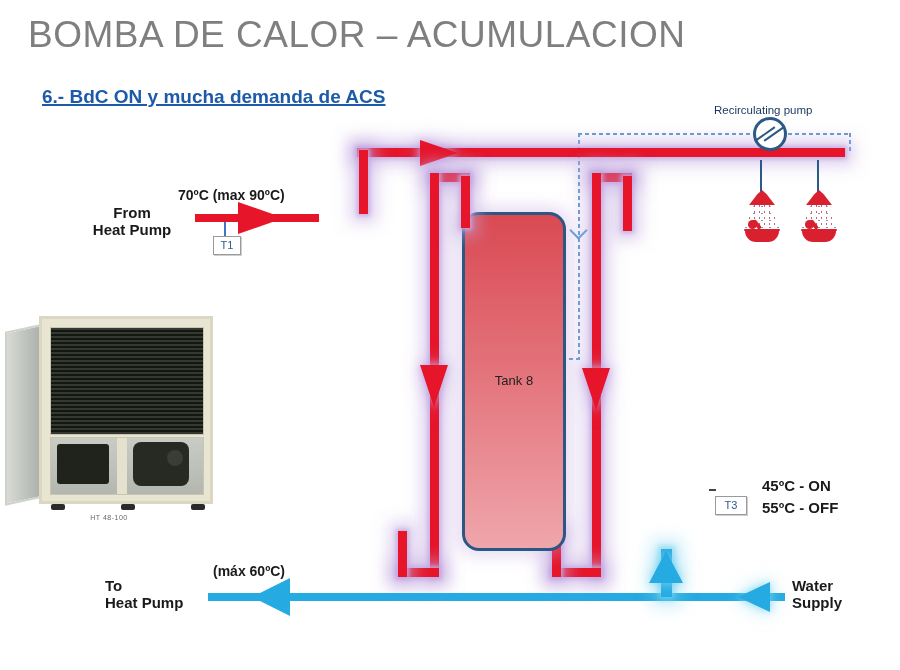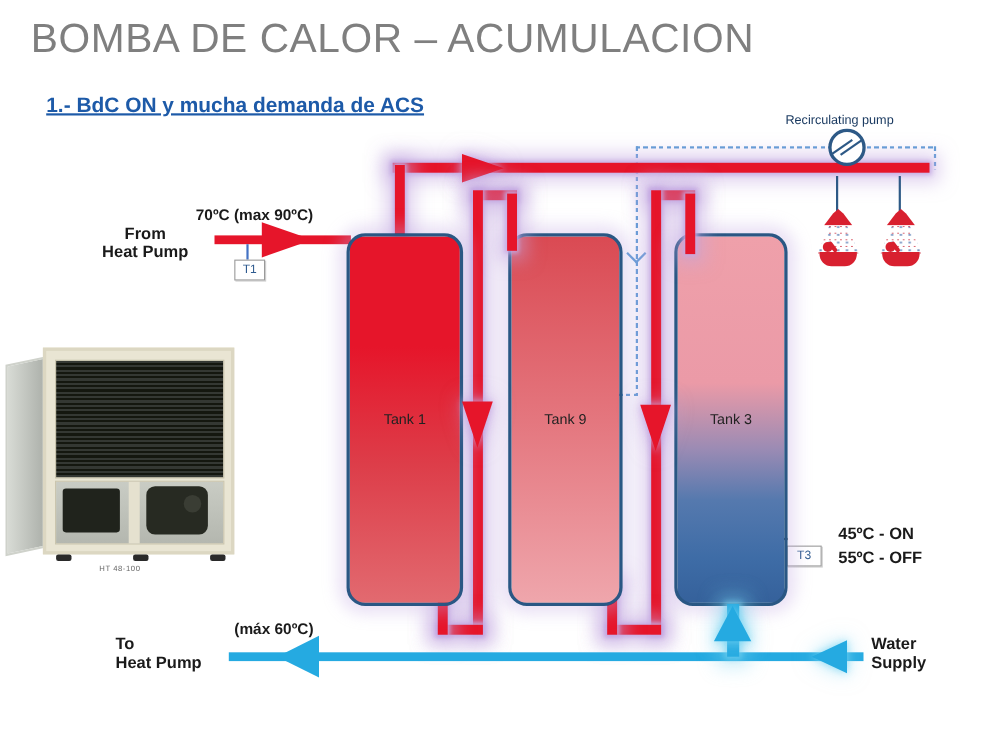--- a/index.html
+++ b/index.html
@@ -77,21 +77,21 @@
   .hp-drum{left:116px;top:12px;width:16px;height:16px;border-radius:50%;background:#3a3d34;}
   .hp-mullion{left:66px;top:0;width:10px;height:56px;background:#e5e1cf;}
   .hp-foot{width:14px;height:6px;background:#2a2a2a;border-radius:2px;top:192px;}
 </style>
 </head>
 <body>
 
 <div id="stage">
 
   <div class="abs title">BOMBA DE CALOR – ACUMULACION</div>
-  <div class="abs subtitle">1.- BdC ON y mucha demanda de ACS</div>
+  <div class="abs subtitle">6.- BdC ON y mucha demanda de ACS</div>
 
   <div class="abs dash-h" style="left:578px;top:133px;width:272px;"></div>
   <div class="abs dash-v" style="left:849px;top:133px;height:21px;"></div>
   <div class="abs dash-v" style="left:578px;top:133px;height:226px;"></div>
   <div class="abs dash-h" style="left:562px;top:358px;width:18px;"></div>
   <div class="abs dash-arrow" style="left:572px;top:224px;"></div>
 
   <div class="abs pipe-red glow" style="left:357px;top:148px;width:488px;height:9px;"></div>
   <div class="abs pipe-red glow" style="left:359px;top:150px;width:9px;height:64px;"></div>
   <div class="abs arr-right-sm pglow" style="left:420px;top:140px;"></div>
@@ -106,28 +106,22 @@
   <div class="abs pipe-red glow" style="left:398px;top:531px;width:9px;height:46px;"></div>
   <div class="abs arr-down-red pglow z3" style="left:420px;top:365px;"></div>
 
   <div class="abs pipe-red glow" style="left:592px;top:173px;width:40px;height:9px;"></div>
   <div class="abs pipe-red glow" style="left:592px;top:173px;width:9px;height:404px;"></div>
   <div class="abs pipe-red glow z3" style="left:623px;top:176px;width:9px;height:55px;"></div>
   <div class="abs pipe-red glow" style="left:552px;top:568px;width:49px;height:9px;"></div>
   <div class="abs pipe-red glow" style="left:552px;top:531px;width:9px;height:46px;"></div>
   <div class="abs arr-down-red pglow z3" style="left:582px;top:368px;"></div>
 
-  <div class="abs tank t1" style="left:315px;top:212px;width:100px;height:333px;">
-    <div class="abs tank-lbl" style="top:158px;">Tank 1</div>
-  </div>
   <div class="abs tank t2" style="left:462px;top:212px;width:98px;height:333px;">
-    <div class="abs tank-lbl" style="top:158px;">Tank 9</div>
-  </div>
-  <div class="abs tank t3" style="left:613px;top:212px;width:97px;height:333px;">
-    <div class="abs tank-lbl" style="top:158px;">Tank 3</div>
+    <div class="abs tank-lbl" style="top:158px;">Tank 8</div>
   </div>
 
   <div class="abs pipe-cyan" style="left:208px;top:593px;width:577px;height:8px;"></div>
   <div class="abs arr-left-cyan" style="left:252px;top:578px;"></div>
   <div class="abs arr-left-cyan-sm cglow" style="left:738px;top:582px;"></div>
   <div class="abs pipe-cyan cyan-glow z3" style="left:661px;top:549px;width:11px;height:48px;"></div>
   <div class="abs arr-up-cyan cglow z3" style="left:649px;top:551px;"></div>
 
   <div class="abs navy-lbl" style="left:714px;top:104px;">Recirculating pump</div>
   <div class="abs pump" style="left:753px;top:117px;">

